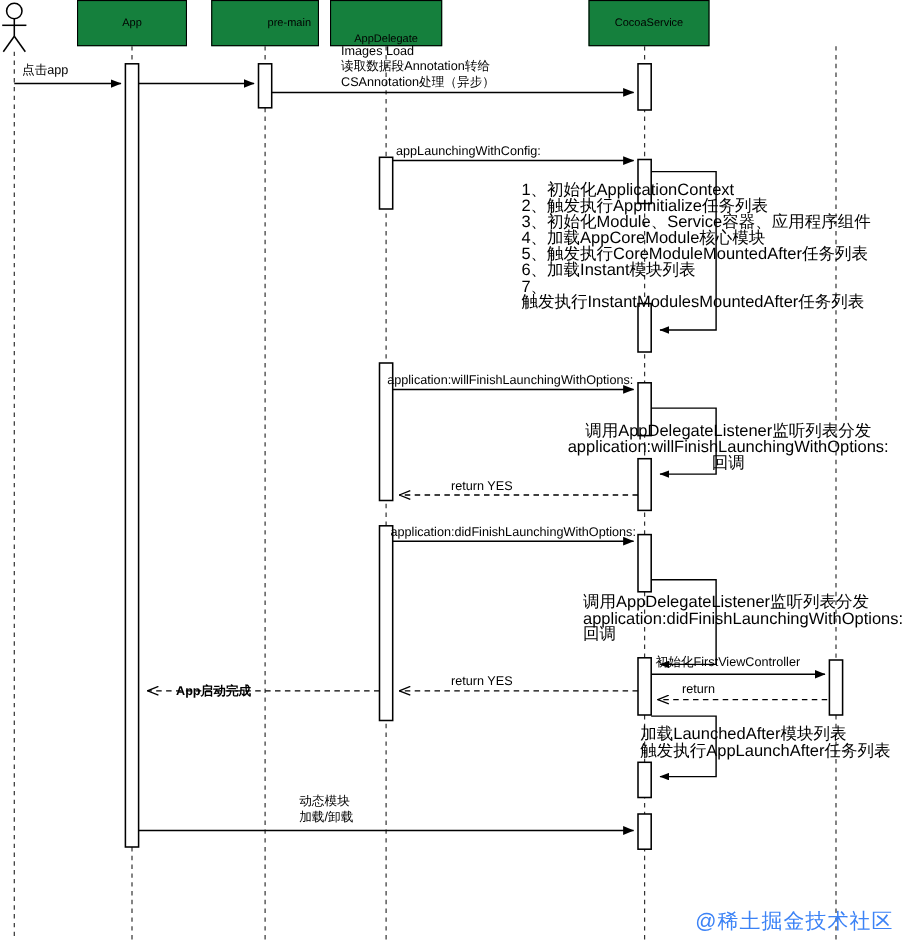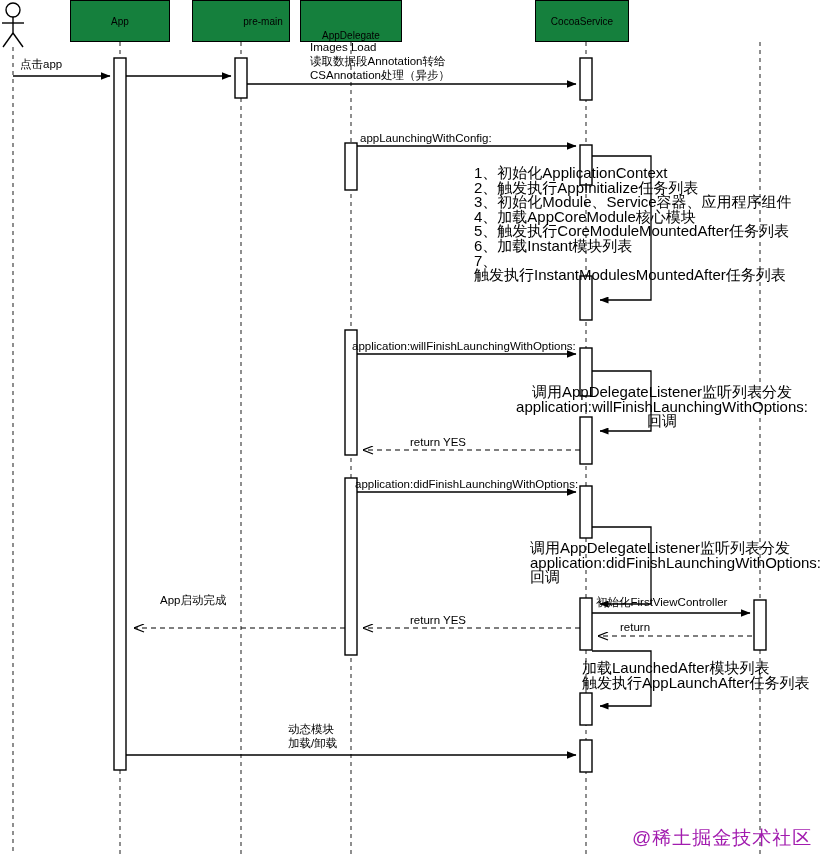--- a/index.html
+++ b/index.html
@@ -54,41 +54,41 @@
     position: absolute;
     font-size: 15px;
     line-height: 14.6px;
     color: #000;
     white-space: pre;
     text-align: left;
   }
   .watermark {
     position: absolute;
     font-size: 19px;
-    color: #a21caf;
+    color: #3b82f6;
     letter-spacing: 1px;
     white-space: nowrap;
     user-select: none;
   }
 </style>
 </head>
 <body>
 
 <div id="canvas">
 
   <div class="participant" style="left:70px; top:0px; width:100px; height:42px;">
     <span>App</span>
   </div>
   <div class="participant" style="left:192px; top:0px; width:98px; height:42px;padding-left:44px;">
     <span>pre-main</span>
   </div>
   <div class="participant" style="left:300px; top:0px; width:102px; height:42px;align-items:flex-end;">
     <span>AppDelegate</span>
   </div>
-  <div class="participant" style="left:535px; top:0px; width:94px; height:42px;">
+  <div class="participant" style="left:535px; top:0px; width:110px; height:42px;">
     <span>CocoaService</span>
   </div>
 
   <svg class="layer" viewBox="0 0 822 859" xmlns="http://www.w3.org/2000/svg">
     <defs>
       <marker id="solidArrow" markerWidth="10" markerHeight="8" refX="9.5" refY="4" orient="auto" markerUnits="userSpaceOnUse">
         <path d="M0,0 L10,4 L0,8 z" fill="#000"></path>
       </marker>
       <marker id="openArrow" markerWidth="11" markerHeight="9" refX="10.5" refY="4.5" orient="auto" markerUnits="userSpaceOnUse">
         <path d="M0.5,0.5 L10.5,4.5 L0.5,8.5" fill="none" stroke="#000" stroke-width="1.2"></path>
@@ -205,23 +205,23 @@
   <div class="note-block" style="left:530px; top:541px; width:290px;">调用AppDelegateListener监听列表分发
 application:didFinishLaunchingWithOptions:
 回调</div>
 
   <div class="msg-label center" style="left:596px; top:595px; width:200px;">初始化FirstViewController</div>
 
   <div class="msg-label center" style="left:620px; top:620px; width:110px;">return</div>
 
   <div class="msg-label center" style="left:410px; top:613px; width:120px;">return YES</div>
 
-  <div class="msg-label center" style="left:160px; top:593px; width:120px;">App启动完成</div>
+  <div class="msg-label center" style="left:160px; top:622px; width:120px;font-weight:bold;">App启动完成</div>
 
   <div class="note-block" style="left:582px; top:661px; width:260px;">加载LaunchedAfter模块列表
 触发执行AppLaunchAfter任务列表</div>
 
-  <div class="msg-label center" style="left:288px; top:722px; width:160px;">动态模块
+  <div class="msg-label center" style="left:272px; top:722px; width:160px;">动态模块
 加载/卸载</div>
 
   <div class="watermark" style="left:632px; top:825px;">@稀土掘金技术社区</div>
 
 </div>
 
 </body></html>

